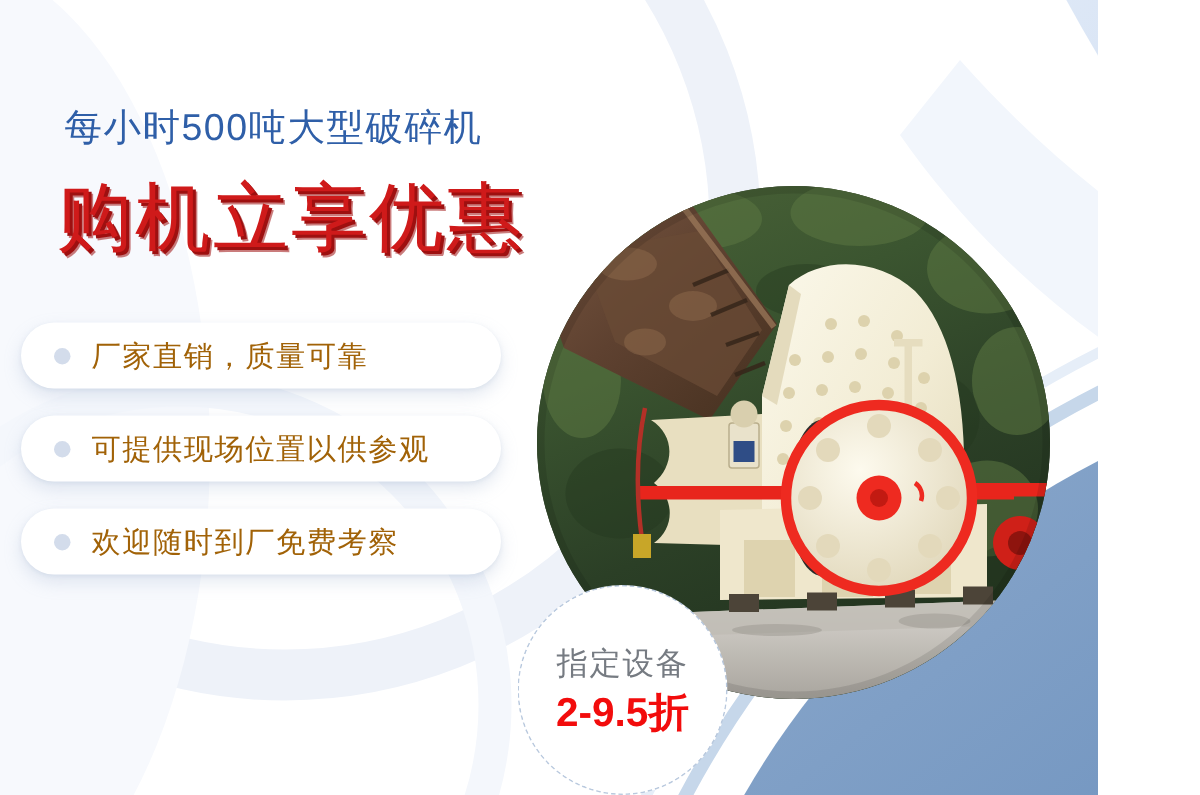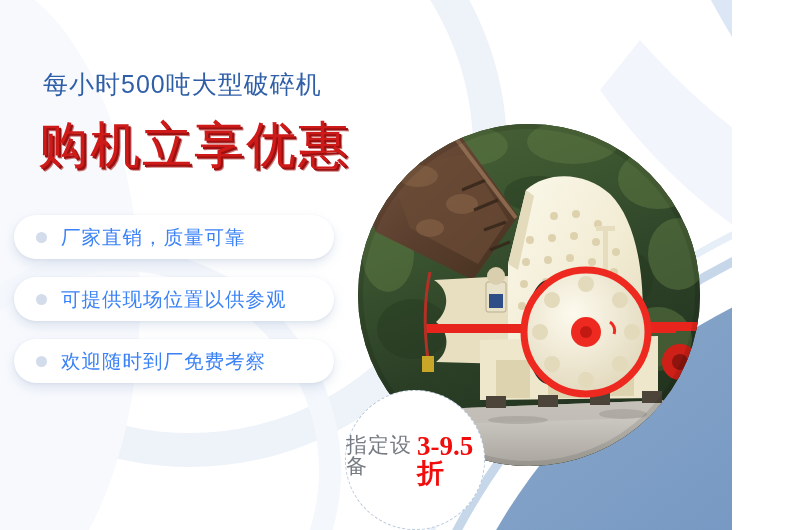--- a/index.html
+++ b/index.html
@@ -81,21 +81,21 @@
   .pill-dot {
     width: 11px;
     height: 11px;
     border-radius: 50%;
     background: #d3dceb;
     flex: 0 0 auto;
     margin-right: 14px;
   }
   .pill-text {
     font-size: 19.5px;
-    color: #3b82f6;
+    color: #a16207;
     letter-spacing: 1px;
     white-space: nowrap;
   }
 
   
   .photo {
     position: absolute;
     left: 358px;
     top: 124px;
     width: 342px;
@@ -111,24 +111,23 @@
     position: absolute;
     left: 345px;
     top: 390px;
     width: 140px;
     height: 140px;
     border-radius: 50%;
     background: #ffffff;
     border: 1px dashed #b9c9de;
     box-sizing: border-box;
     display: flex;
-    flex-direction: row;
+    flex-direction: column;
     align-items: center;
     justify-content: center;
-    font-family: Liberation Serif, serif;
   }
   .badge-top {
     font-size: 21px;
     color: #767b82;
     letter-spacing: 1px;
     line-height: 1;
     margin-bottom: 9px;
   }
   .badge-bottom {
     font-size: 27px;
@@ -355,16 +354,16 @@
 
       <path d="M 72 148 C 66 176 66 206 70 236" stroke="#b33027" stroke-width="3" fill="none"></path>
       <rect x="64" y="232" width="12" height="16" fill="#c8a628"></rect>
 
       <circle cx="171" cy="171" r="171" fill="none" stroke="rgba(0,0,0,0.10)" stroke-width="10"></circle>
     </svg>
   </div>
 
   <div class="badge">
     <div class="badge-top">指定设备</div>
-    <div class="badge-bottom">3-9.5折</div>
+    <div class="badge-bottom">2-9.5折</div>
   </div>
 
 </div>
 
 </body></html>

